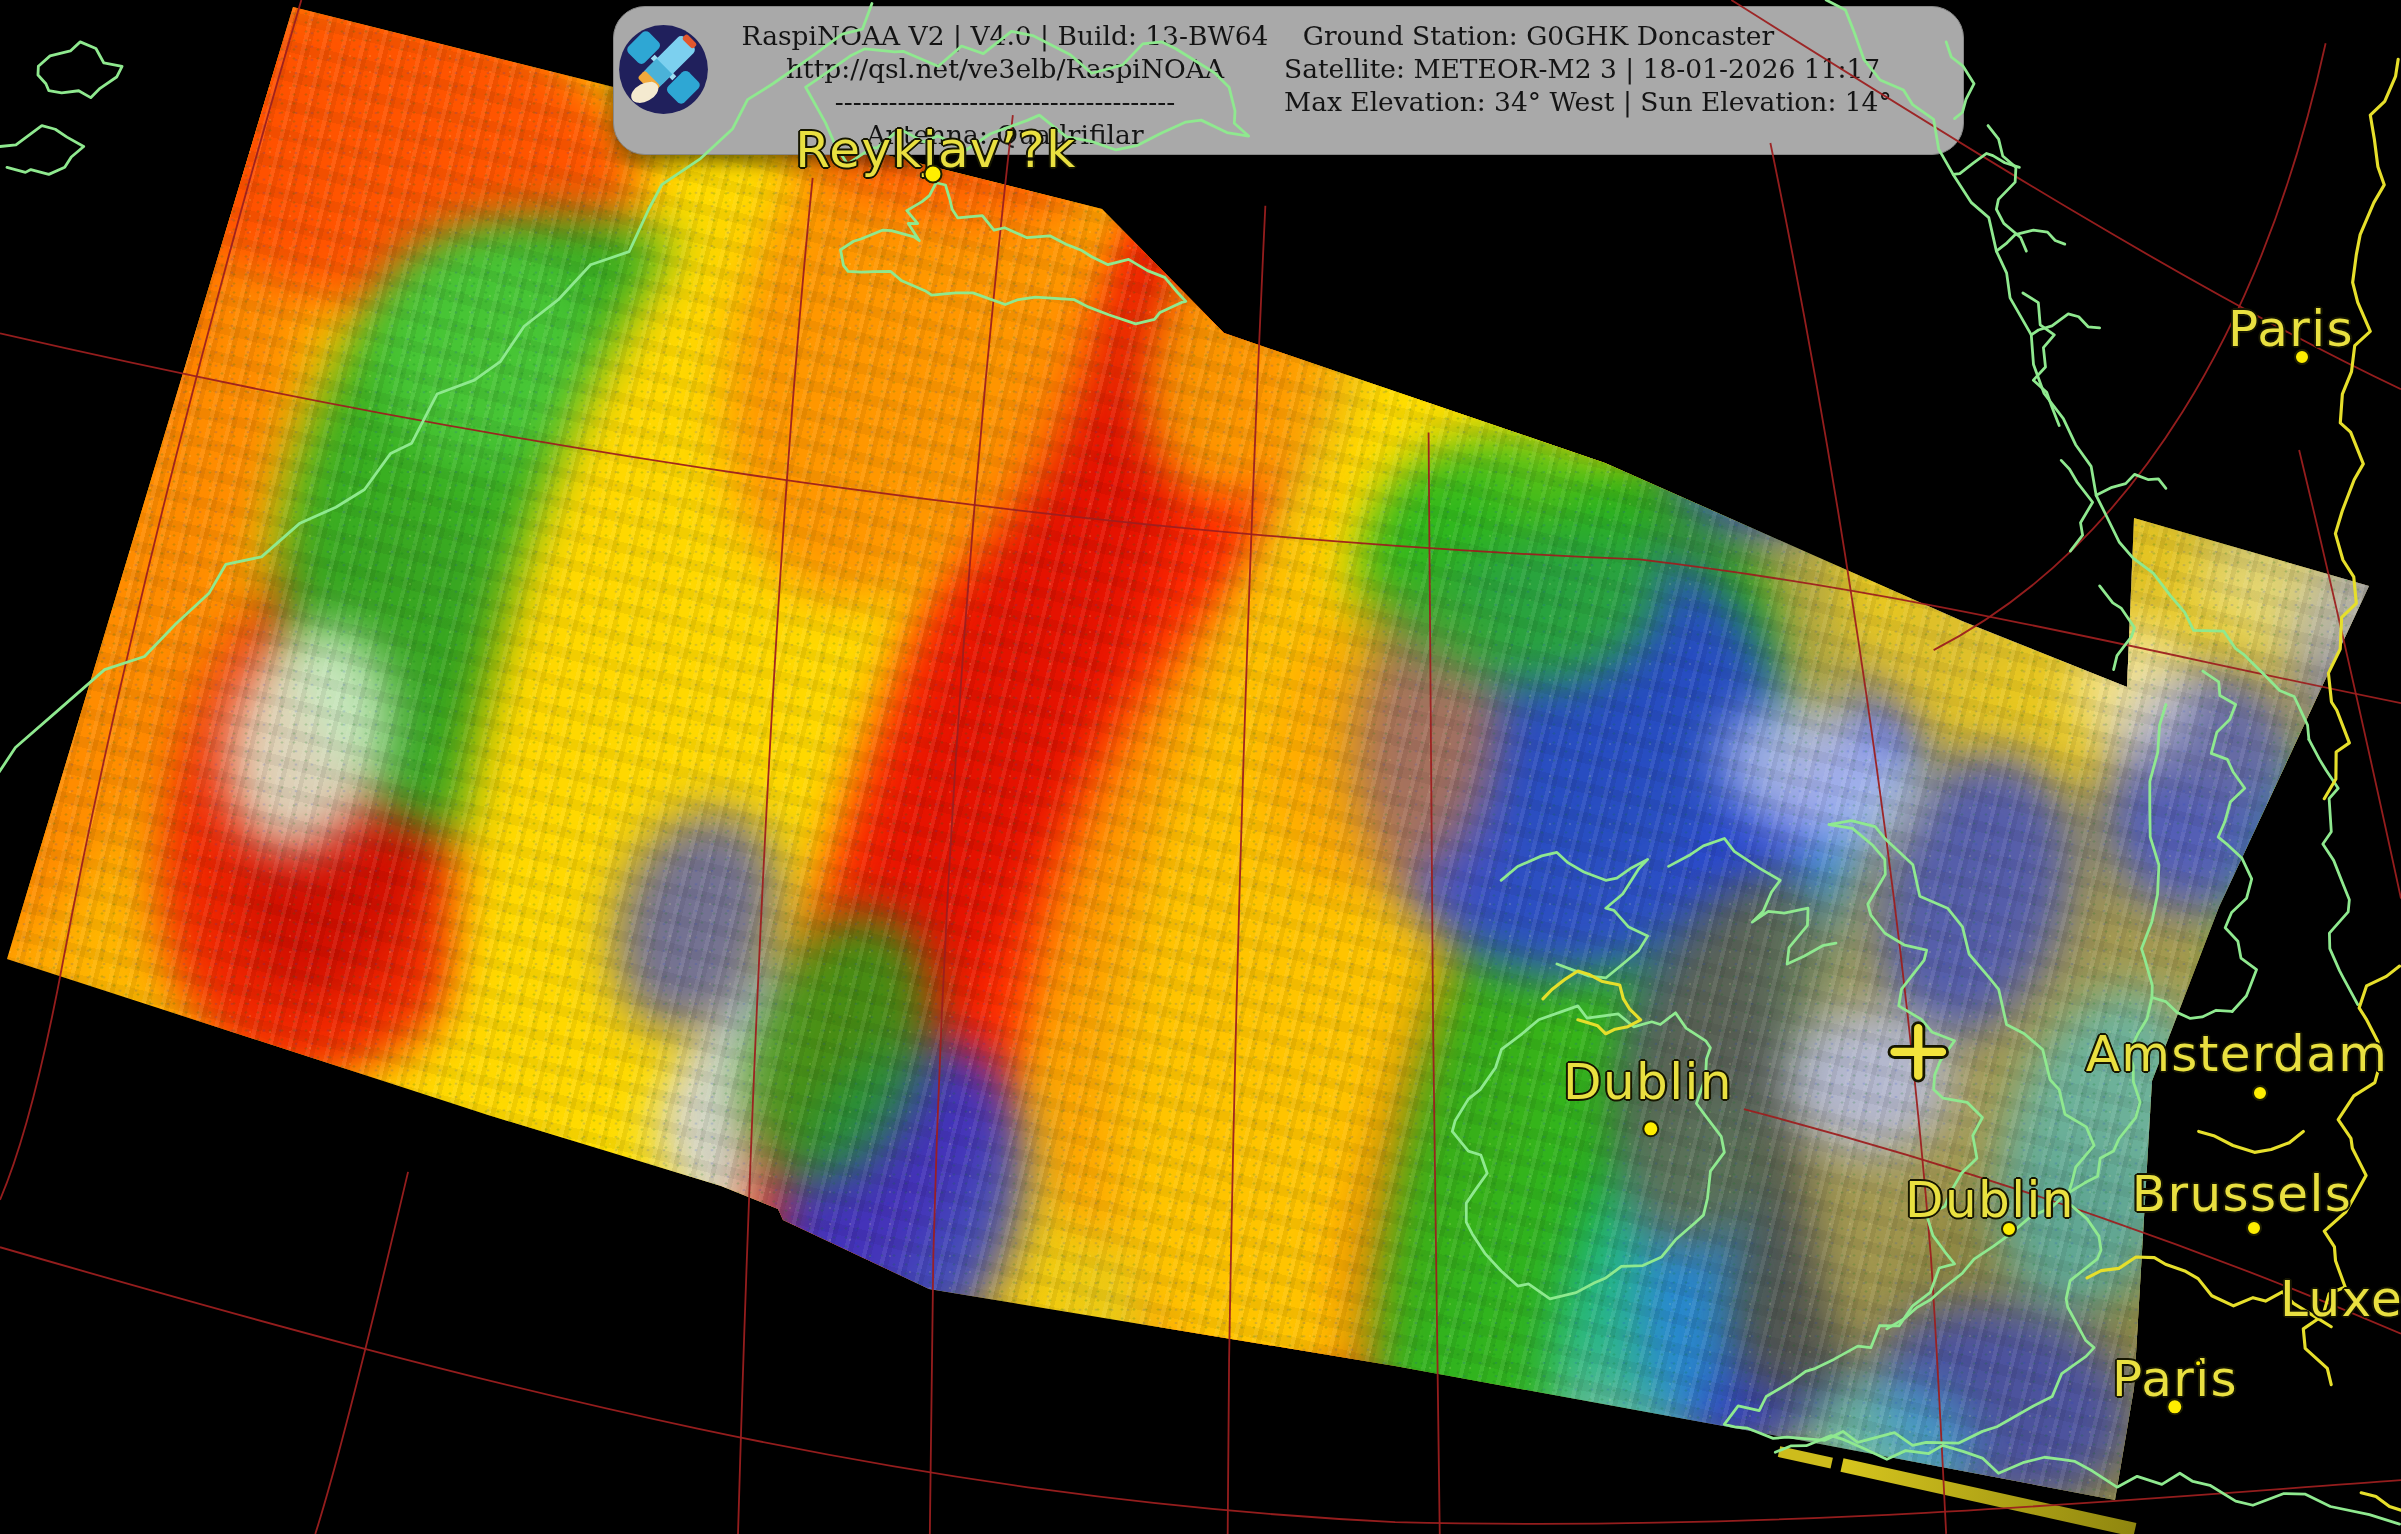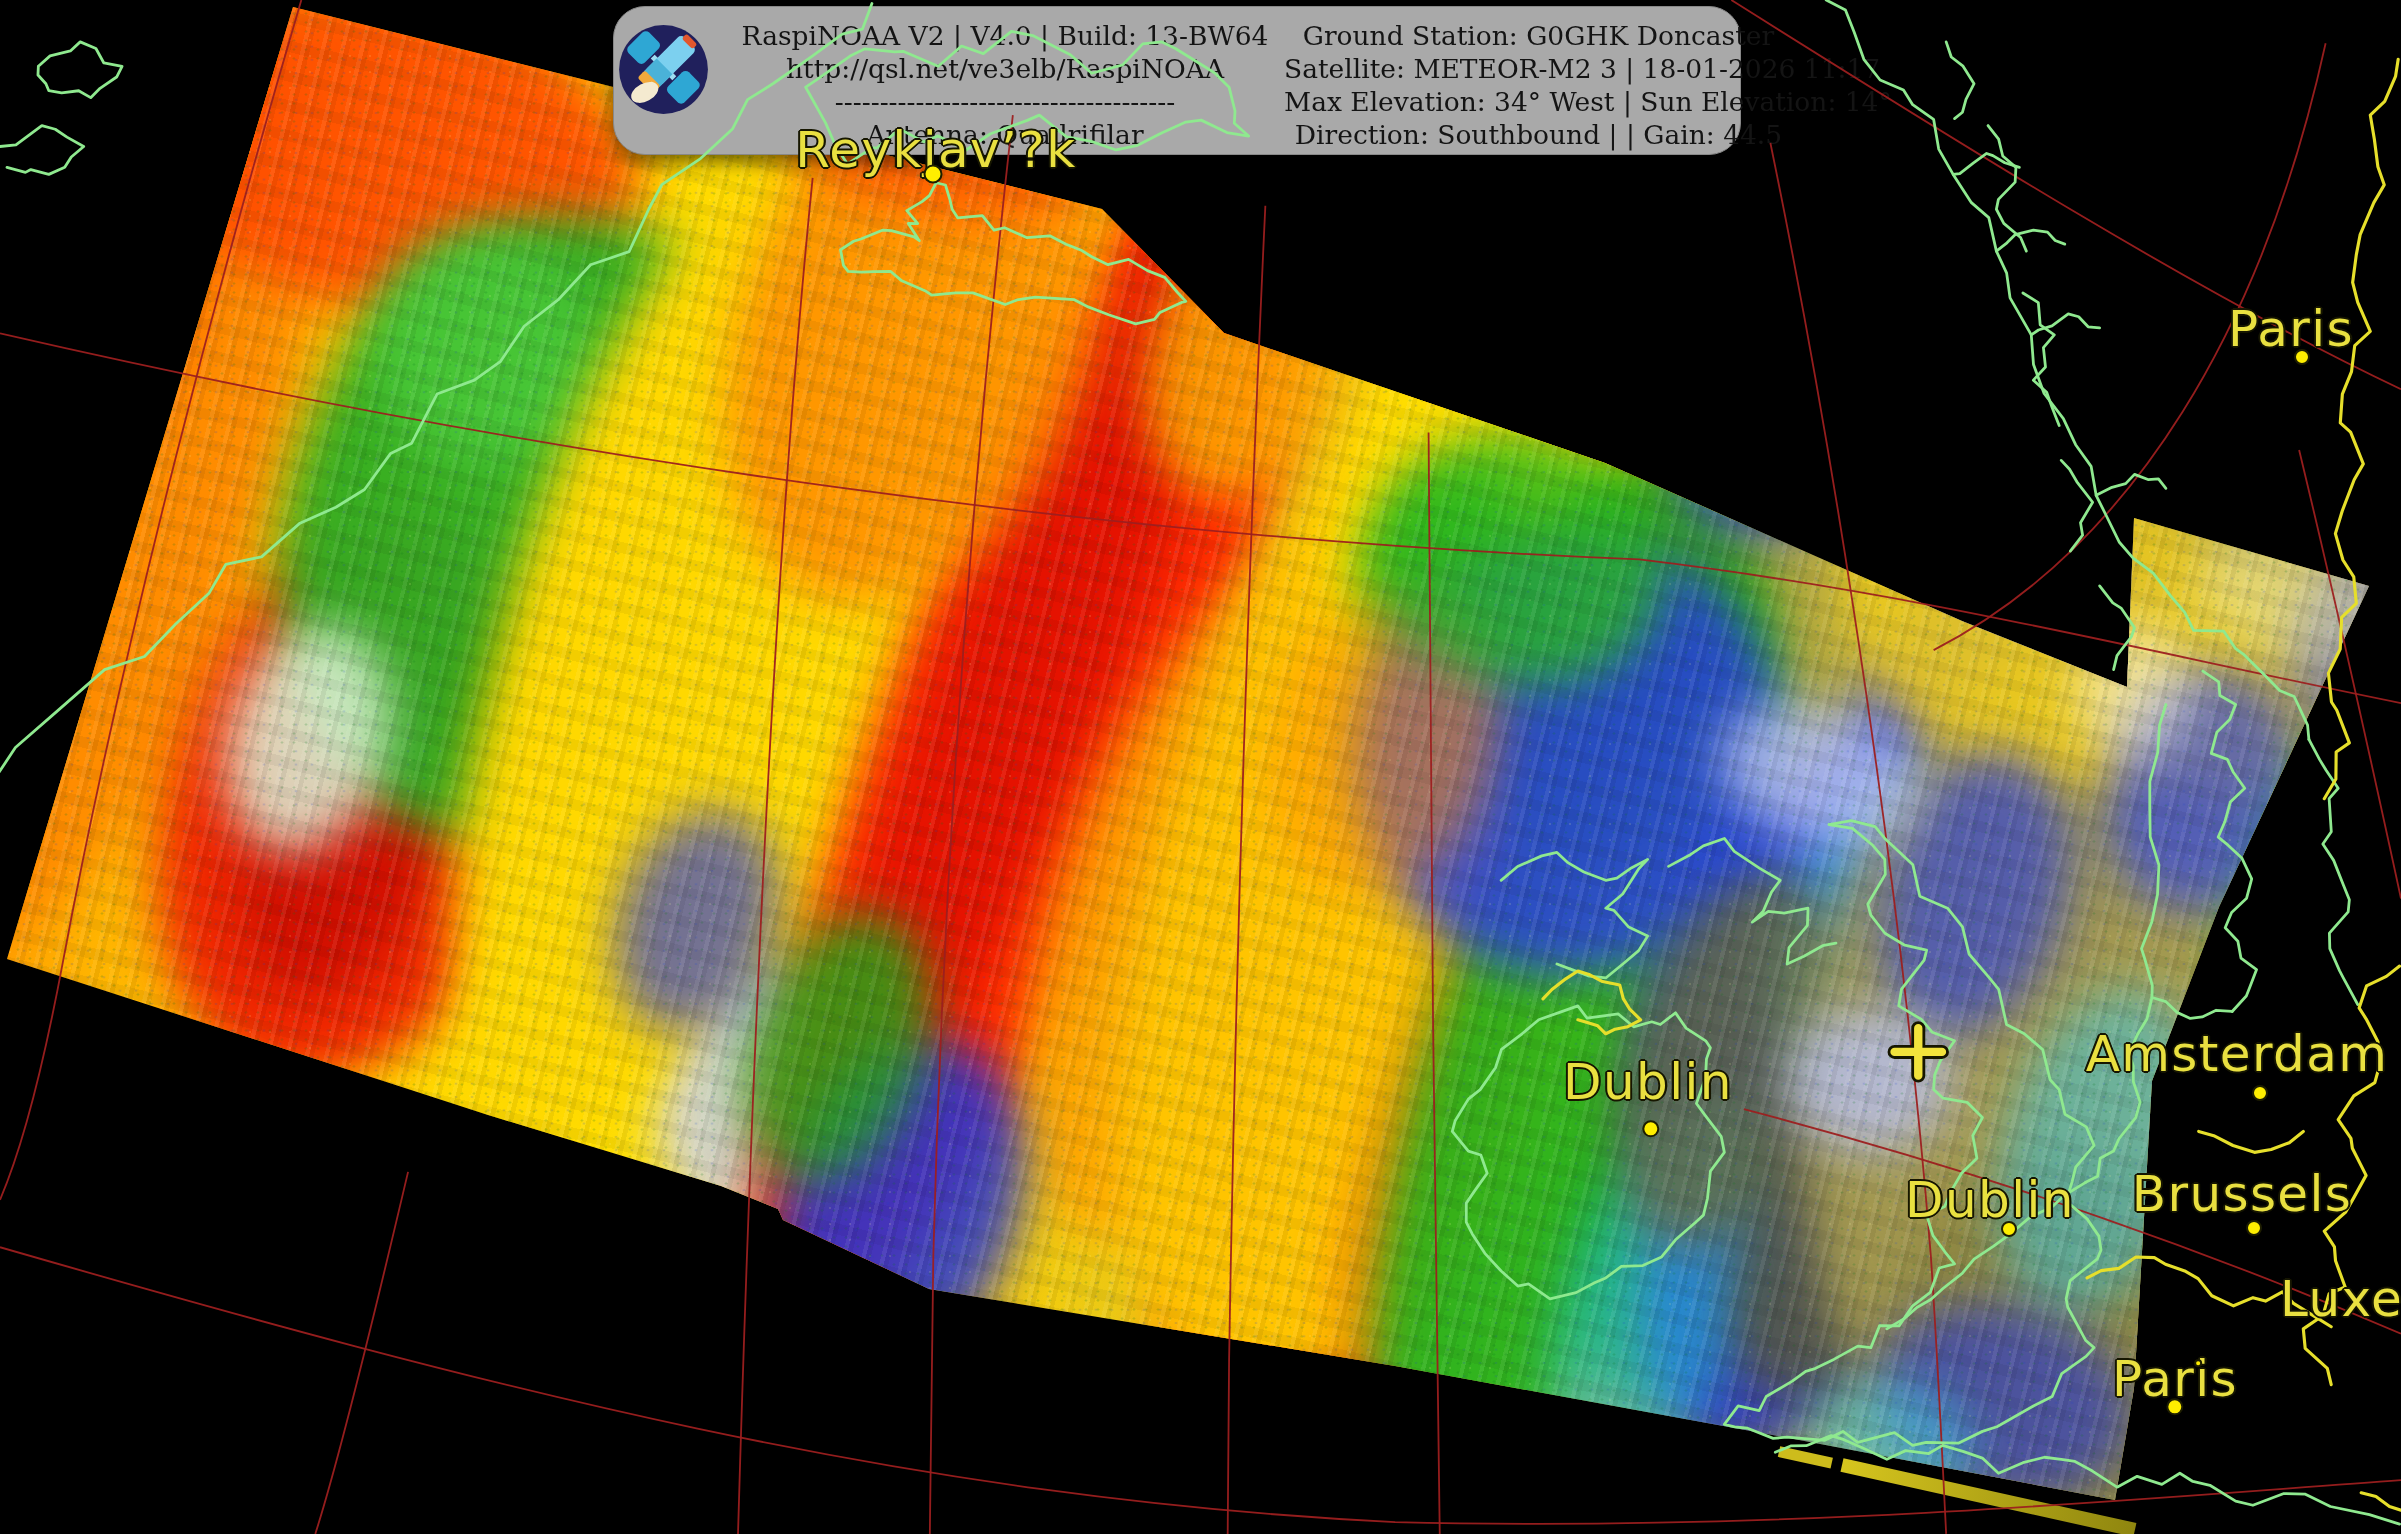--- a/index.html
+++ b/index.html
@@ -21,21 +21,21 @@
   #streaks{position:absolute;inset:0;
     background:repeating-linear-gradient(104deg,rgba(255,255,255,.07) 0 4.2px,rgba(0,0,0,.06) 4.2px 9px,rgba(255,255,255,0) 9px 19px),
                repeating-linear-gradient(14deg,rgba(0,0,0,.05) 0 11px,rgba(255,255,255,0) 11px 29px)}
   #speckle{position:absolute;inset:0;opacity:.4;
     background-image:radial-gradient(rgba(10,120,30,.5) 1px,transparent 1.8px),
                      radial-gradient(rgba(30,70,210,.4) 1px,transparent 1.8px),
                      radial-gradient(rgba(255,255,160,.35) 0.8px,transparent 1.5px);
     background-size:12px 9px,16px 13.3px,20px 16px}
   .stripe{position:absolute;z-index:1;transform-origin:left center}
   
-  #banner{position:absolute;left:613px;top:5.6px;width:1128px;height:149px;z-index:3;
+  #banner{position:absolute;left:613px;top:5.6px;width:1351px;height:149px;z-index:3;
     background:var(--banner-bg);border-radius:32px;border:0.7px solid #888;
     box-shadow:0 7px 19.5px rgba(0,0,0,.55)}
   #banner p{font-family:"DejaVu Serif","Liberation Serif",serif;font-size:26.5px;line-height:33px;
     color:var(--banner-text);text-align:center;white-space:nowrap}
   .bcol{position:absolute;top:12.6px}
   #bleft{left:112px;width:558px}
   #bright{left:670px;width:509px}
   #logo{position:absolute;left:2.8px;top:16.7px;width:93px;height:93px}
   
   #overlay{position:absolute;inset:0;z-index:4}
@@ -136,21 +136,20 @@
   <div class="bcol" id="bleft">
     <p>RaspiNOAA V2 | V4.0 | Build: 13-BW64</p>
     <p>http://qsl.net/ve3elb/RaspiNOAA</p>
     <p>--------------------------------------</p>
     <p>Antenna: Quadrifilar</p>
   </div>
   <div class="bcol" id="bright">
     <p>Ground Station: G0GHK Doncaster</p>
     <p>Satellite: METEOR-M2 3 | 18-01-2026 11:17</p>
     <p>Max Elevation: 34° West | Sun Elevation: 14°</p>
-    <p>Direction: Southbound | | Gain: 44.5</p>
   </div>
 </div>
 
 <svg id="overlay" viewBox="0 0 3442 2199">
   <g id="grat">
     <path d="M2482,0 C2800,200 3150,420 3442,558"></path>
     <path d="M0,478 C800,662 1600,772 2350,802 C2750,850 3080,935 3442,1008"></path>
     <path d="M2500,1590 C2880,1690 3180,1800 3442,1912"></path>
     <path d="M0,1788 C700,1990 1300,2148 2000,2182 C2550,2196 3050,2150 3442,2122"></path>
     <path d="M432,0 C320,380 180,900 90,1380 C60,1540 30,1650 0,1720"></path>

